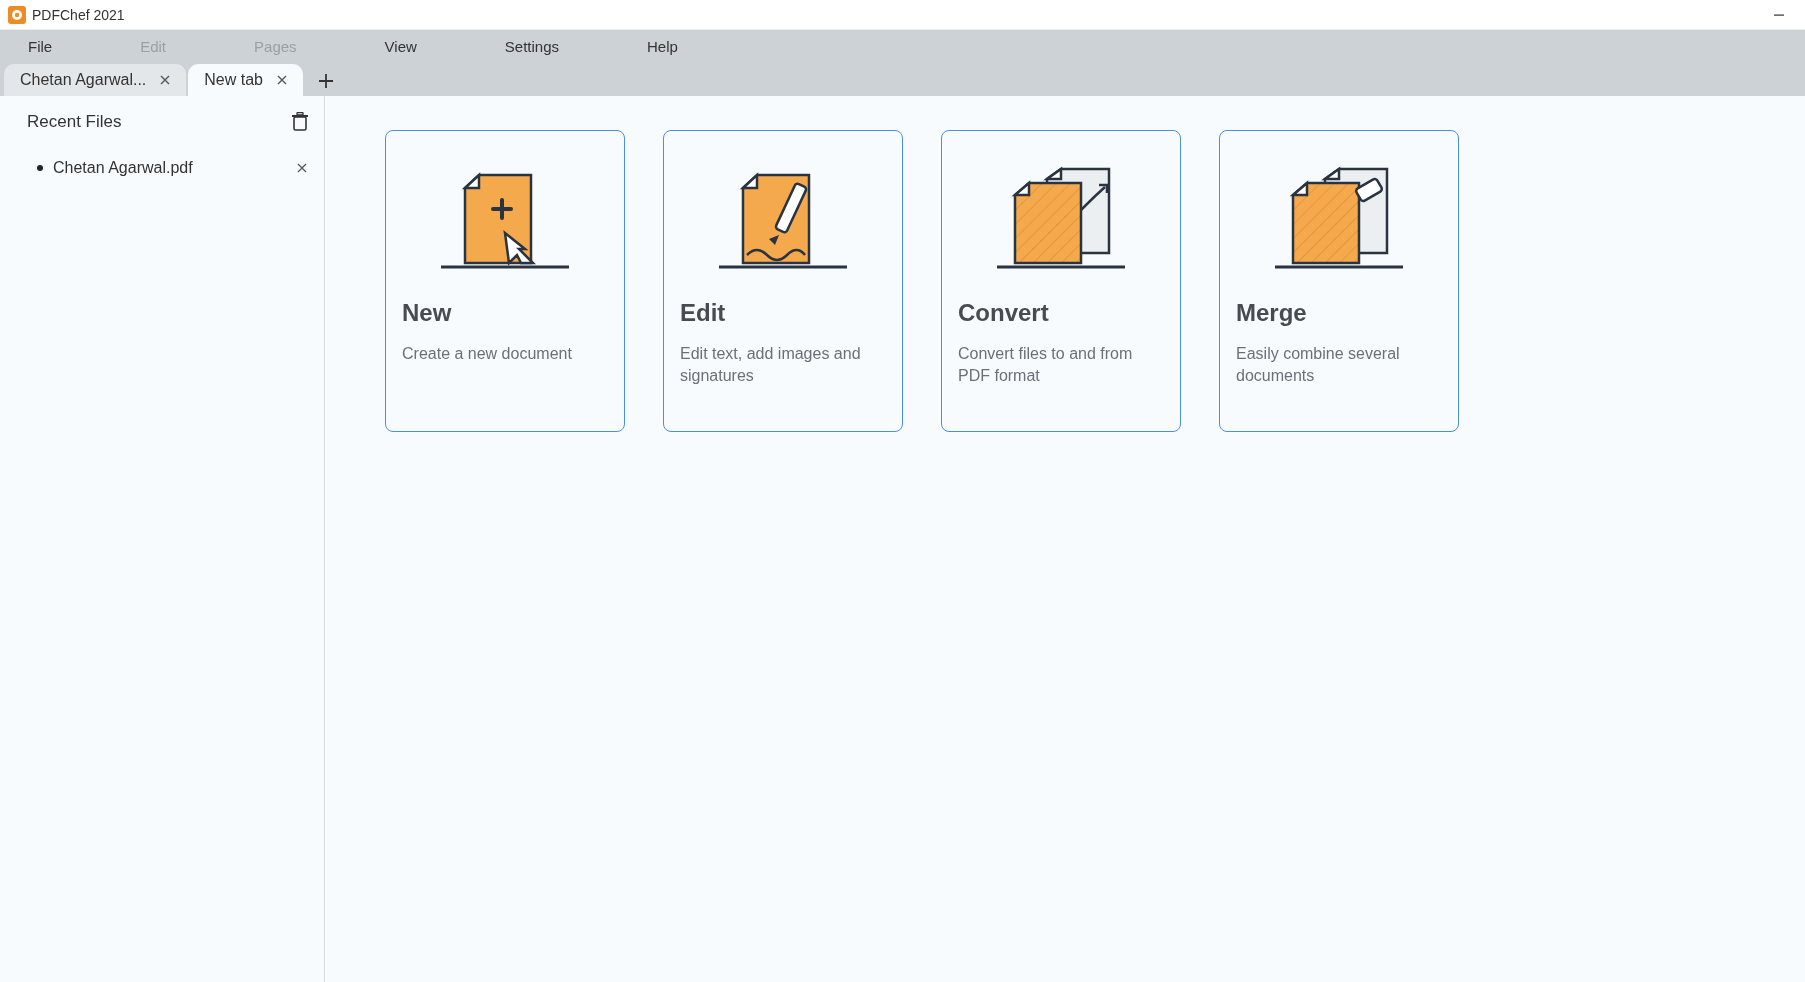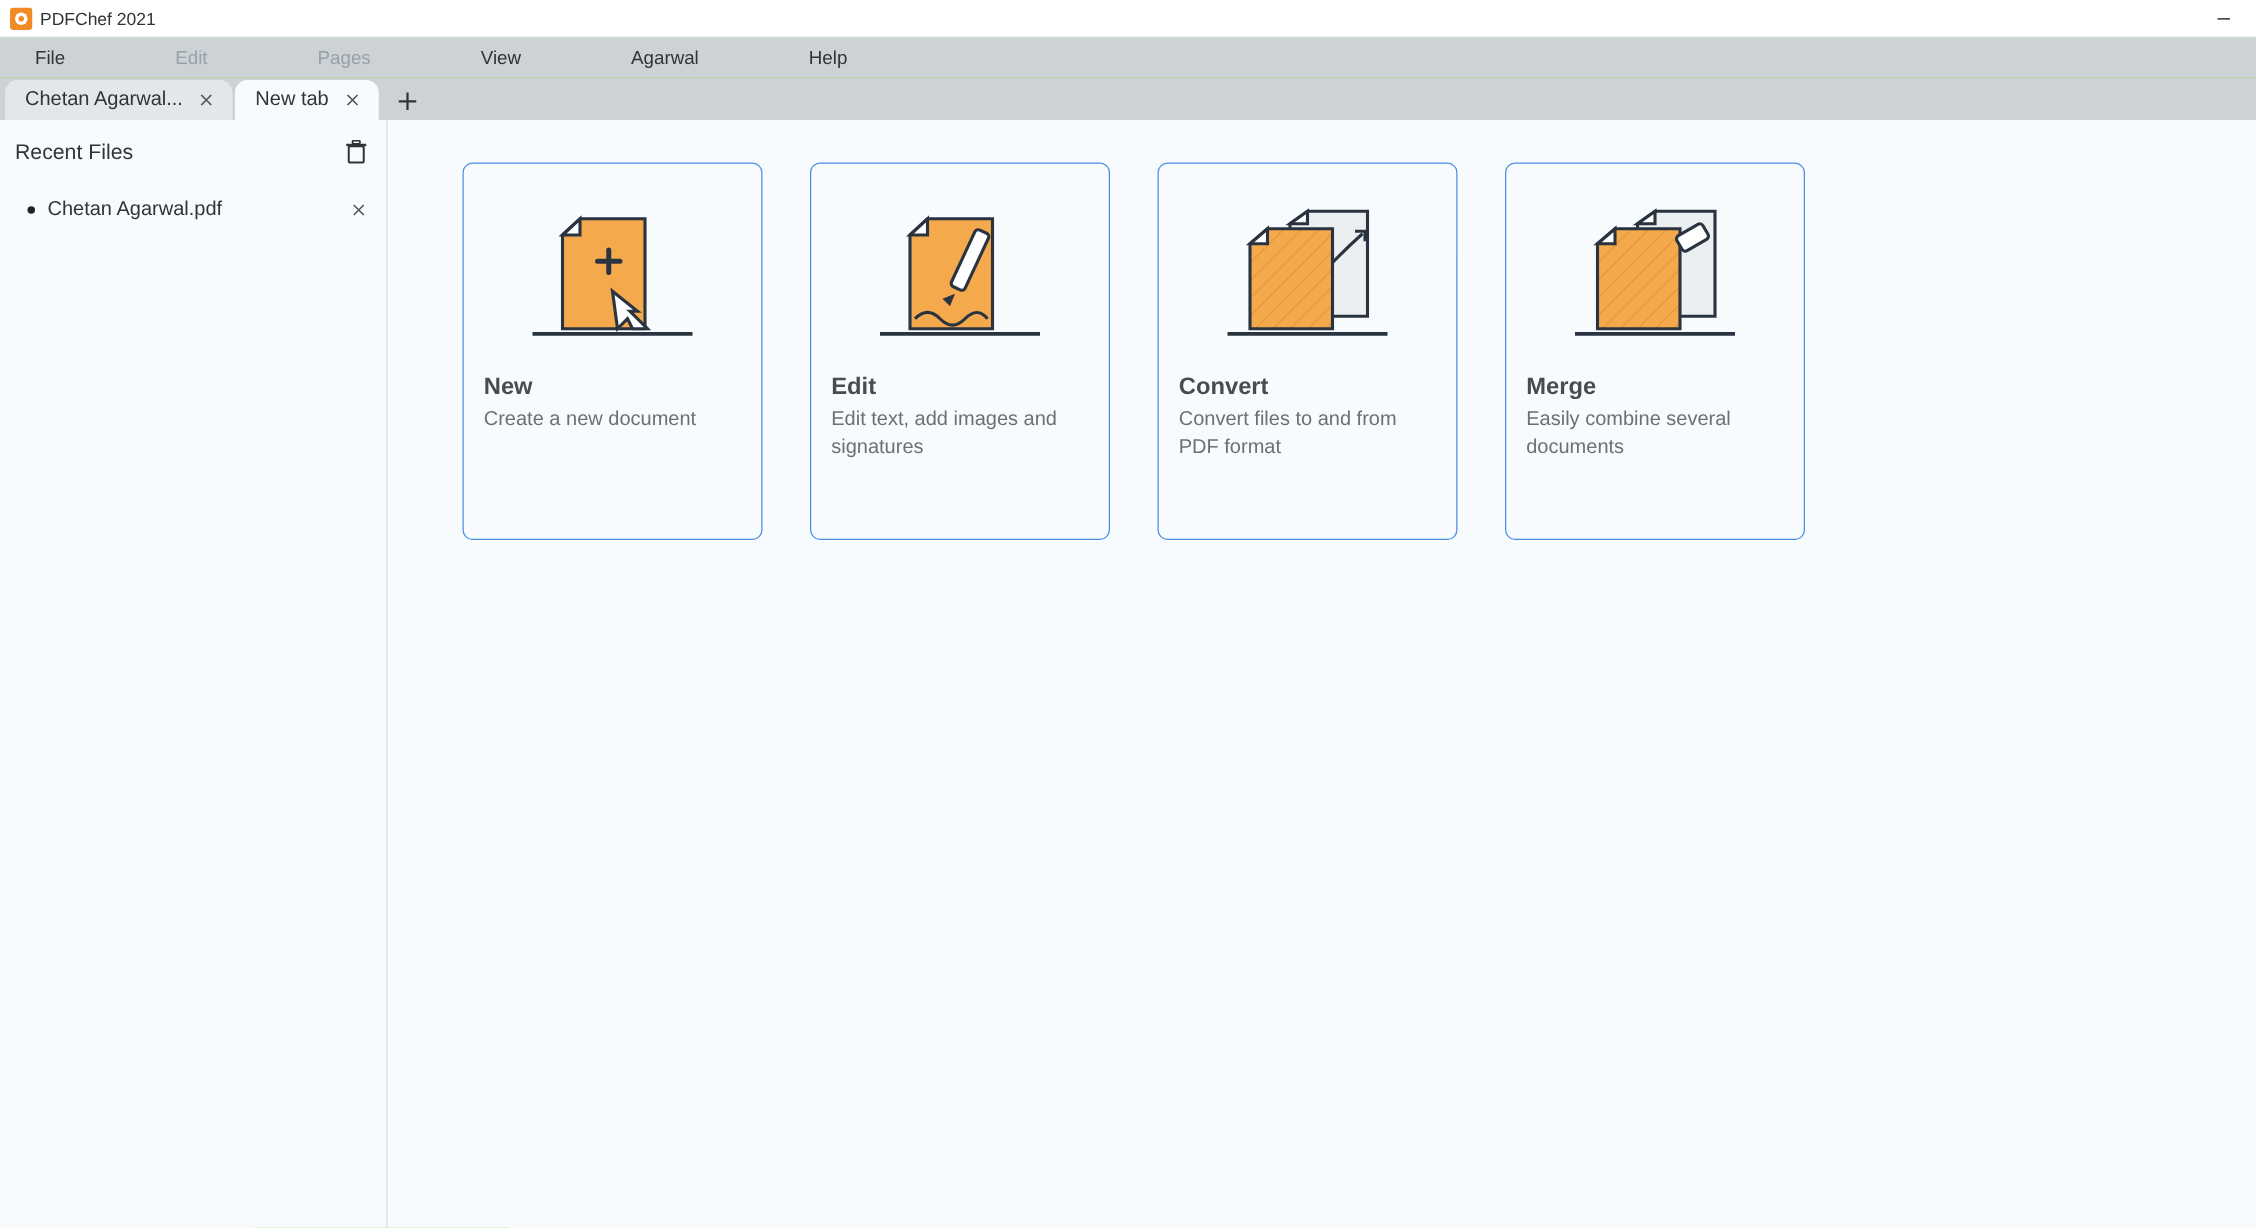--- a/index.html
+++ b/index.html
@@ -94,20 +94,21 @@
   display:flex;align-items:center;justify-content:center;
   font-size: 20px;
   color:#333;
   margin-left: 6px;
 }
 .content {
   flex: 1;
   display: flex;
   min-height: 0;
   background: #f8fbfe;
+  padding-left: 15px;
 }
 .sidebar {
   width: 310px;
   border-right: 1px solid #d8dde2;
   padding: 14px 12px;
 }
 .sidebar-header {
   display:flex;
   align-items:center;
   justify-content: space-between;
@@ -175,24 +176,24 @@
   flex-direction:column;
 }
 .card .pic {
   flex: 0 0 120px;
   display:flex;
   align-items:flex-end;
   justify-content:center;
   margin-bottom: 26px;
 }
 .card h4 {
-  font-size: 19px;
+  font-size: 24px;
   font-weight: bold;
   color: #474c51;
-  margin-bottom: 4px;
+  margin-bottom: 16px;
 }
 .card p {
   font-size: 16px;
   color: #6a7076;
   line-height: 1.35;
 }
 svg { display:block; }
 </style>
 </head>
 <body>
@@ -214,21 +215,21 @@
           <rect x="1" y="5.5" width="10" height="1.2" fill="#333"></rect>
         </svg>
     </div>
   </div>
 
   <div class="menubar">
     <div class="menu-item">File</div>
     <div class="menu-item disabled">Edit</div>
     <div class="menu-item disabled">Pages</div>
     <div class="menu-item">View</div>
-    <div class="menu-item">Agarwal</div>
+    <div class="menu-item">Settings</div>
     <div class="menu-item">Help</div>
   </div>
 
   <div class="tabbar">
     <div class="tab">
       <span class="tab-label">Chetan Agarwal...</span>
       <span class="close">
         <svg width="10" height="10" viewBox="0 0 10 10">
             <path d="M1 1 L9 9 M9 1 L1 9" stroke="#555" stroke-width="1.4"></path>
           </svg>

